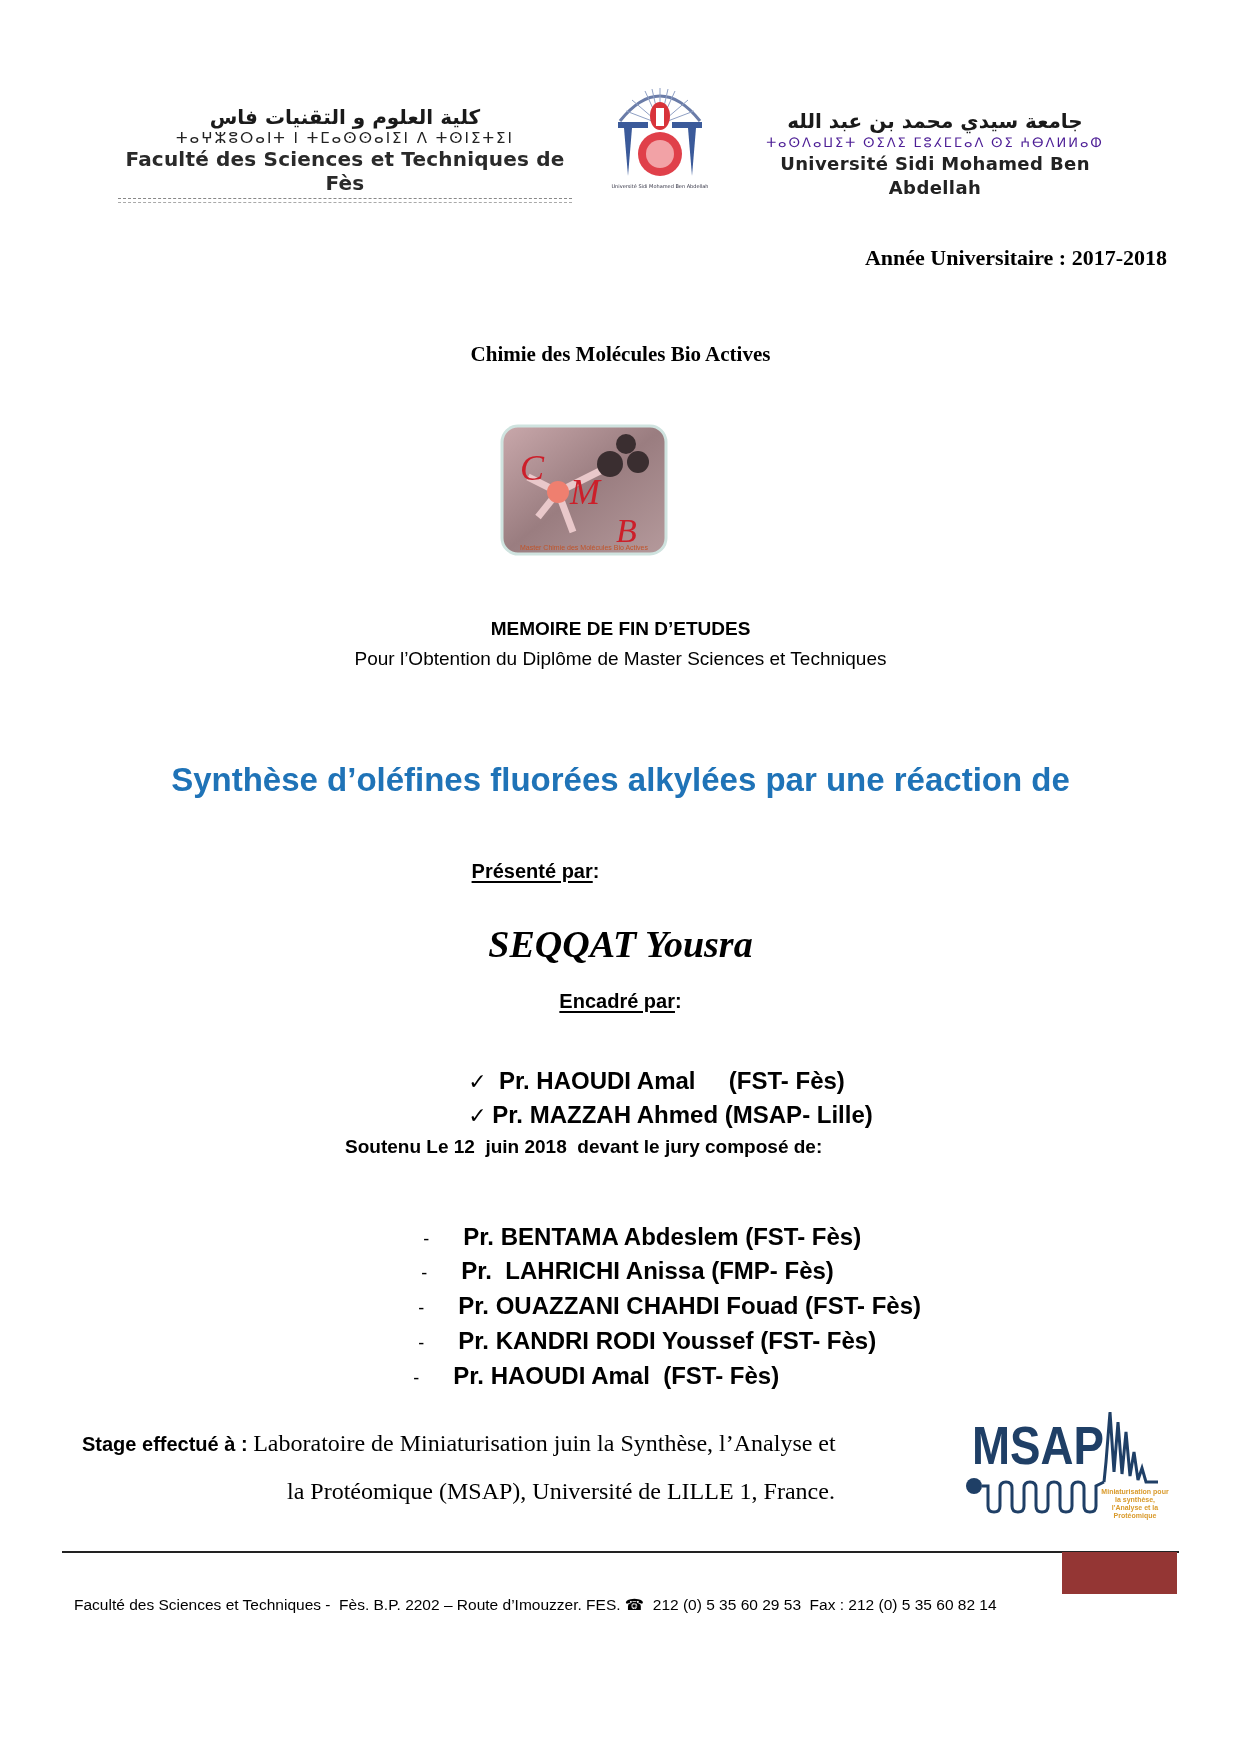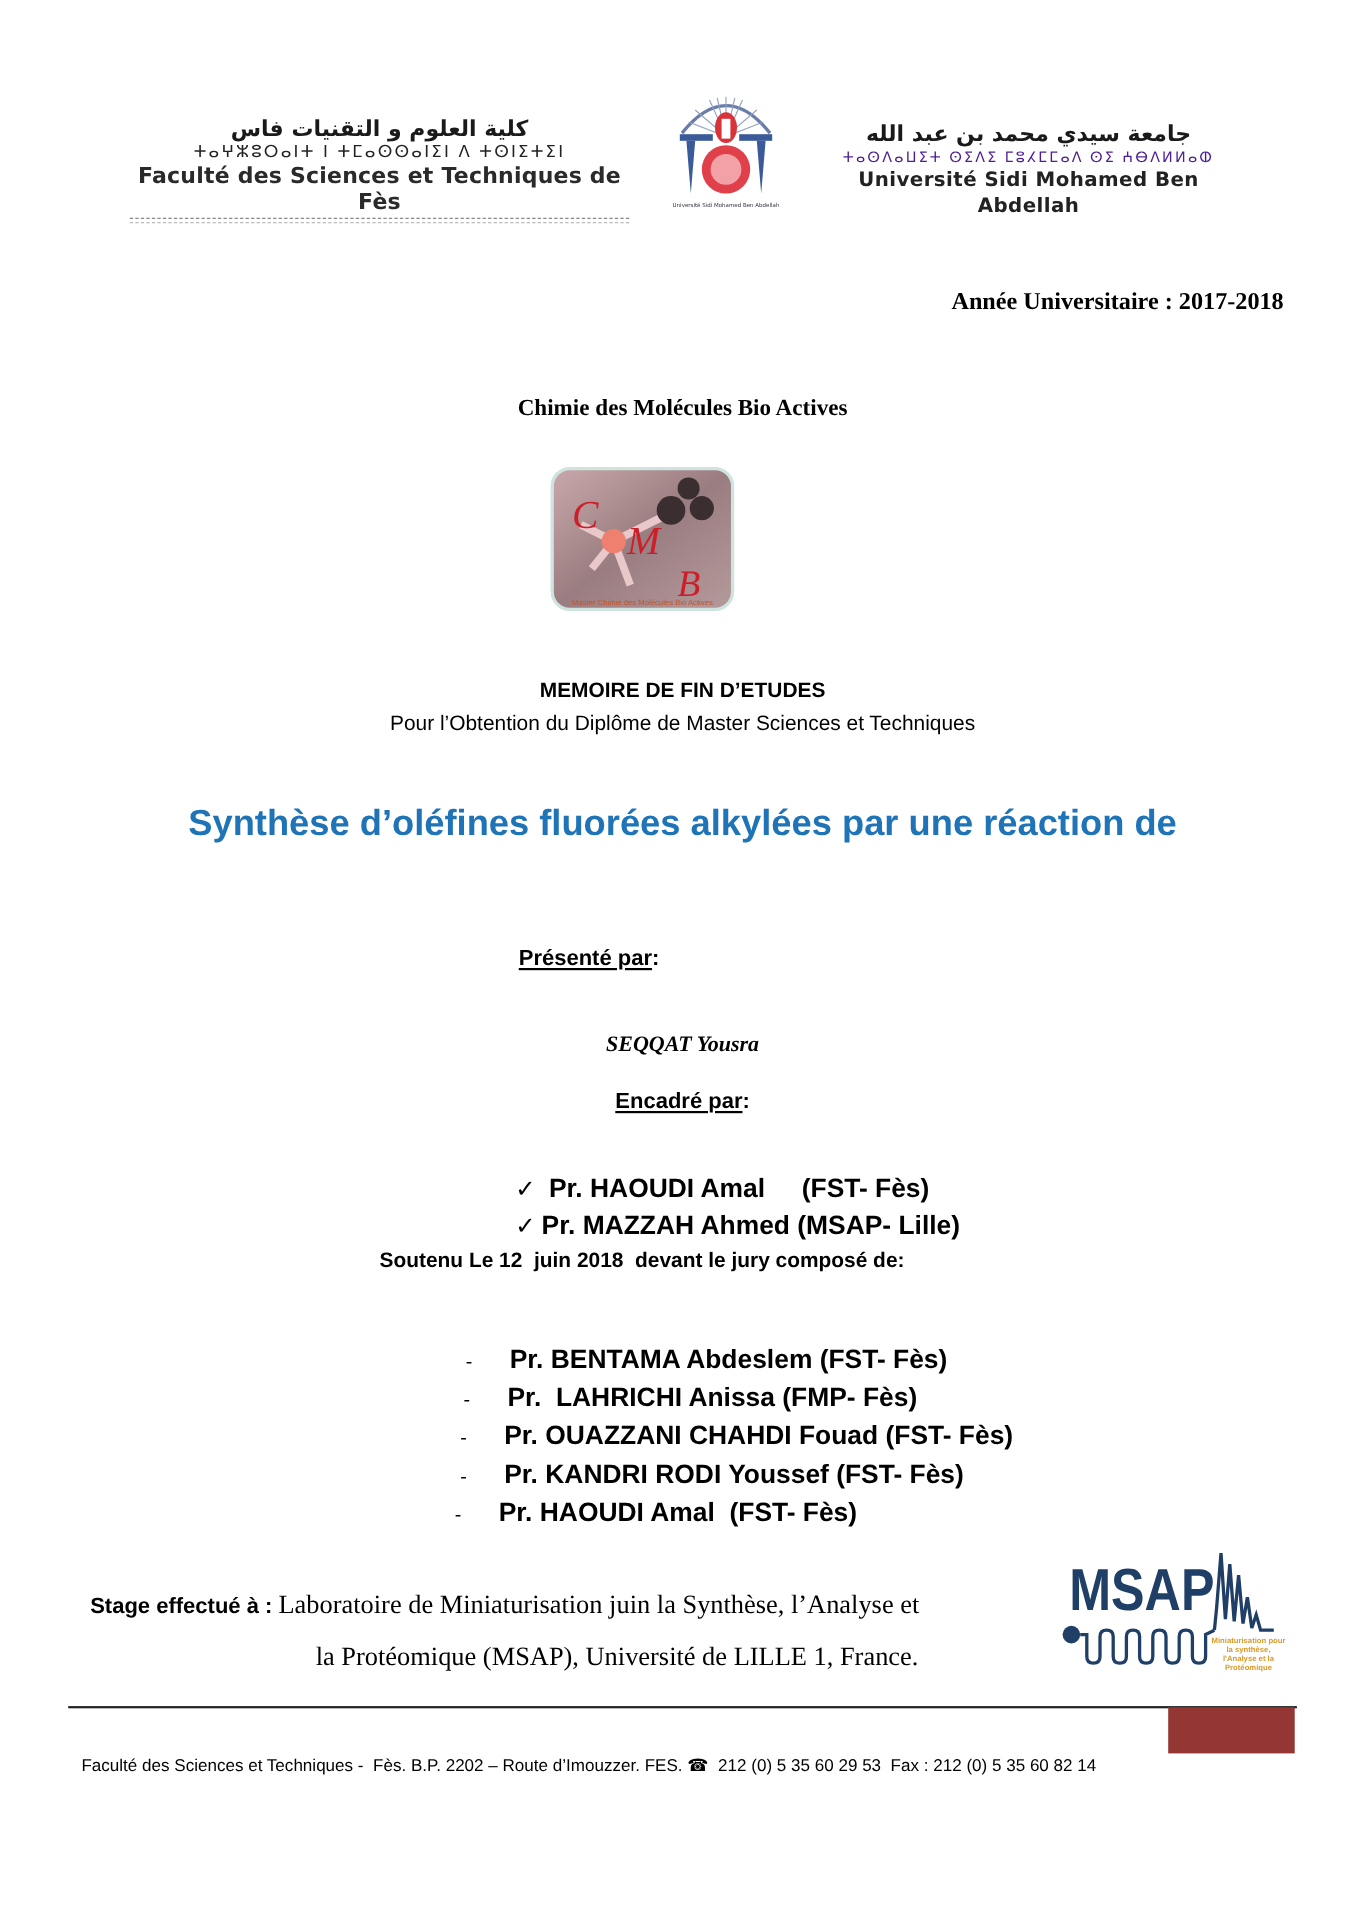--- a/index.html
+++ b/index.html
@@ -1,19 +1,19 @@
 <!DOCTYPE html>
 <html><head>
 <meta charset="utf-8">
 <style>
   html, body { margin: 0; padding: 0; background: #ffffff; }
   body { width: 1241px; height: 1754px; position: relative; overflow: hidden; color: #000; }
   .abs { position: absolute; }
   .sans { font-family: "Liberation Sans", "DejaVu Sans", sans-serif; }
-  .serif { font-family: "Liberation Serif", "DejaVu Serif", serif; margin-top: 16px; }
+  .serif { font-family: "Liberation Serif", "DejaVu Serif", serif; }
   .center { text-align: center; }
 
   
   #fst { left: 110px; top: 105px; width: 470px; text-align: center; }
   #fst .ar { font-family: "DejaVu Sans", sans-serif; font-weight: bold; font-size: 20px; color: #1a1a1a; direction: rtl; line-height: 24px; }
   #fst .tif { font-family: "DejaVu Sans", sans-serif; font-size: 15px; color: #222; letter-spacing: 2px; line-height: 18px; }
   #fst .fr { font-family: "DejaVu Sans", sans-serif; font-weight: bold; font-size: 20px; color: #2a2a2a; line-height: 24px; letter-spacing: 0.2px; }
   #fst .rule { height: 3px; margin: 3px 8px 0; border-top: 1px dashed #888; border-bottom: 1px dashed #aaa; }
 
   
@@ -27,26 +27,26 @@
 
   #annee { right: 74px; top: 245px; font-size: 22px; font-weight: bold; }
 
   #master { left: 0; width: 1241px; top: 340px; font-size: 21px; font-weight: bold; line-height: 28px; }
 
   #cmb-logo { left: 498px; top: 422px; width: 172px; height: 138px; }
 
   #memoire { left: 0; width: 1241px; top: 614px; font-size: 19px; line-height: 30px; }
   #memoire .t1 { font-weight: bold; }
 
-  #title { left: 60px; width: 1121px; top: 722px; font-size: 33px; font-weight: bold; color: #1f73b7; line-height: 51px; }
+  #title { left: 60px; width: 1121px; top: 754px; font-size: 33px; font-weight: bold; color: #1f73b7; line-height: 51px; }
 
   .underline-label { font-size: 20px; font-weight: bold; }
   .underline-label .u { text-decoration: underline; text-underline-offset: 3px; }
   #presente { left: 0; width: 1071px; top: 860px; }
-  #author { left: 0; width: 1241px; top: 922px; font-size: 20px; font-style: italic; font-weight: bold; }
+  #author { left: 0; width: 1241px; top: 922px; font-size: 38px; font-style: italic; font-weight: bold; }
   #encadre { left: 0; width: 1241px; top: 990px; }
 
   .sup-row { font-size: 24px; font-weight: bold; white-space: pre; line-height: 34px; }
   #sup1 { left: 455px; top: 1030px; }
   #sup2 { left: 455px; top: 1064px; }
   .check { display: inline-block; width: 24px; font-family: "DejaVu Sans", sans-serif; font-weight: normal; font-size: 22px; }
 
   #soutenu { left: 345px; top: 1136px; font-size: 19px; font-weight: bold; white-space: pre; }
 
   .jury-row { font-size: 24px; font-weight: bold; white-space: pre; line-height: 34px; }

